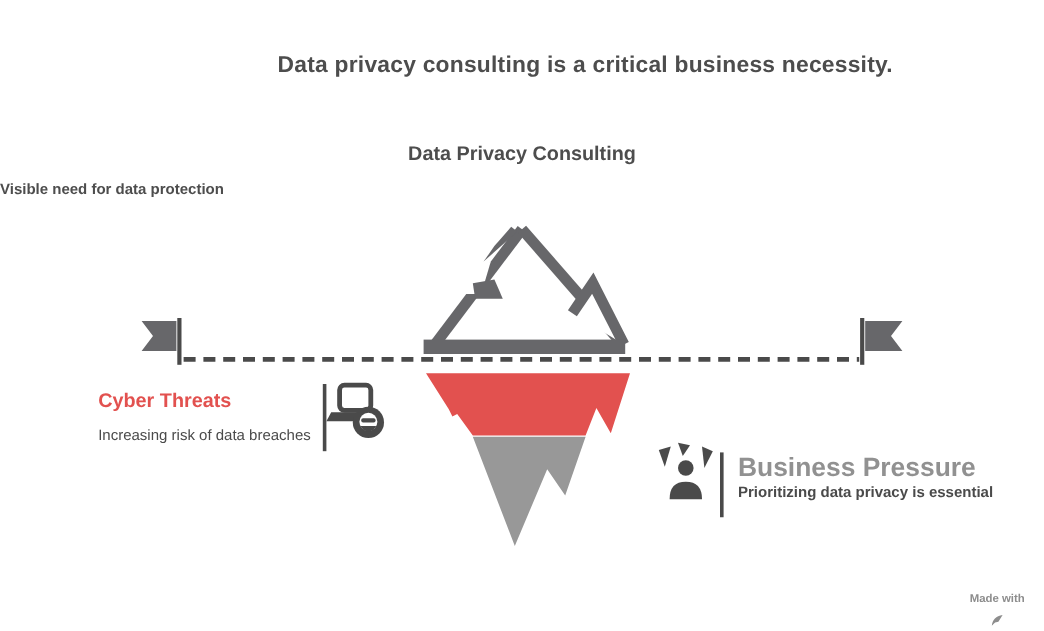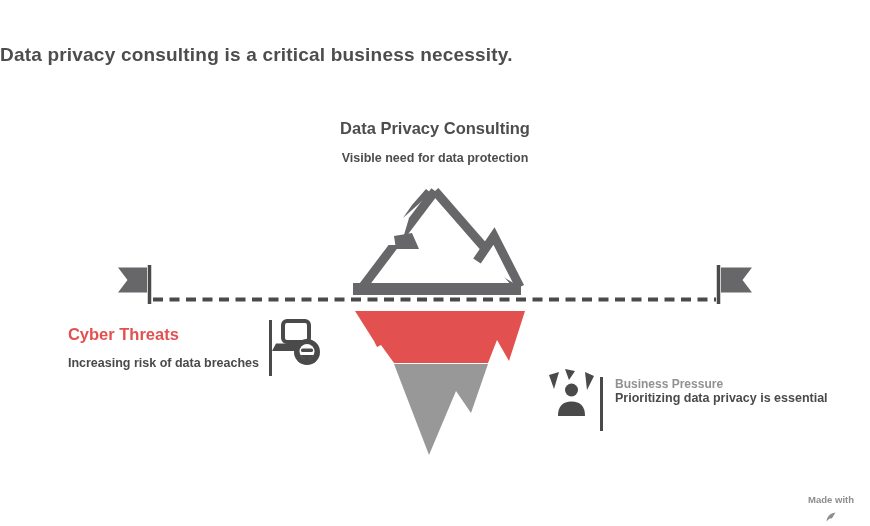--- a/index.html
+++ b/index.html
@@ -1,40 +1,40 @@
 <!DOCTYPE html>
 <html><head>
 <meta charset="utf-8">
 <style>
   html,body{margin:0;padding:0;background:#fff;}
   .stage{
     position:relative;width:870px;height:526px;background:#ffffff;overflow:hidden;
     font-family:"Liberation Sans","DejaVu Sans",sans-serif;
   }
   .page-title{
-    position:absolute;left:0;top:44px;width:744px;text-align:left;
+    position:absolute;left:0;top:44px;width:744px;text-align:right;
     font-size:19px;font-weight:700;color:#4d4d4d;letter-spacing:.2px;
   }
   .diagram-heading{
     position:absolute;left:0;top:119px;width:870px;text-align:center;
     font-size:16.5px;font-weight:700;color:#4d4d4d;
   }
   .diagram-subheading{
-    position:absolute;left:0;top:151px;width:870px;text-align:center;
+    position:absolute;left:0;top:151px;width:870px;
     font-size:12.5px;font-weight:600;color:#4d4d4d;
   }
   .callout-cyber{
     position:absolute;right:611px;top:325px;white-space:nowrap;
   }
   .callout-cyber .callout-title{font-size:16.5px;font-weight:700;color:#e2514f;}
-  .callout-cyber .callout-desc{margin-top:12px;font-size:12.5px;font-weight:700;color:#4a4a4a;}
+  .callout-cyber .callout-desc{margin-top:12px;font-size:12.5px;font-weight:400;color:#4a4a4a;}
   .callout-business{
     position:absolute;left:615px;top:377px;text-align:left;white-space:nowrap;
   }
-  .callout-business .callout-title{font-size:12px;font-weight:700;color:#919191;}
+  .callout-business .callout-title{font-size:22px;font-weight:700;color:#919191;}
   .callout-business .callout-desc{margin-top:0;font-size:12.5px;font-weight:700;color:#4a4a4a;}
   .diagram-svg{position:absolute;left:0;top:0;}
   .footer-credit{
     position:absolute;right:16px;top:494px;display:inline-flex;align-items:center;gap:7px;
     font-size:9.5px;font-weight:700;color:#8d8d8d;flex-direction:column;
   }
   .footer-credit svg{display:block;}
 </style>
 </head>
 <body>

